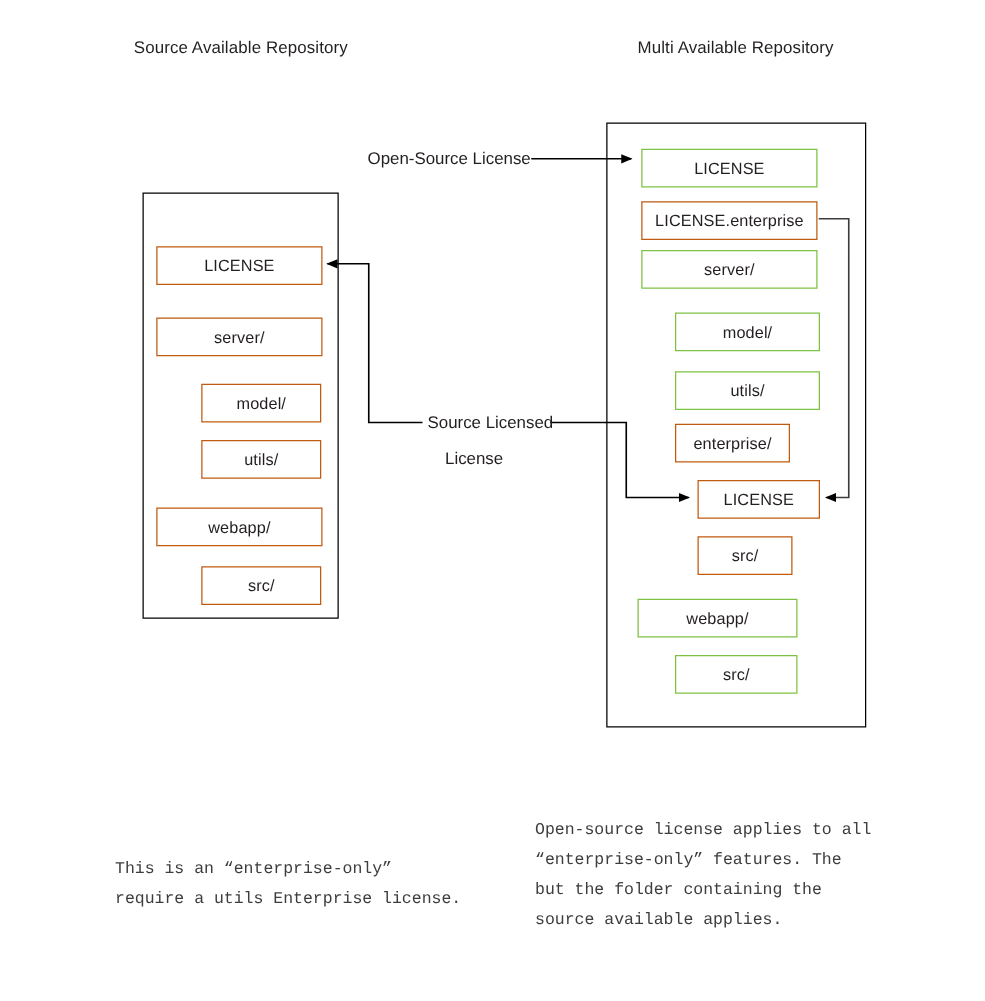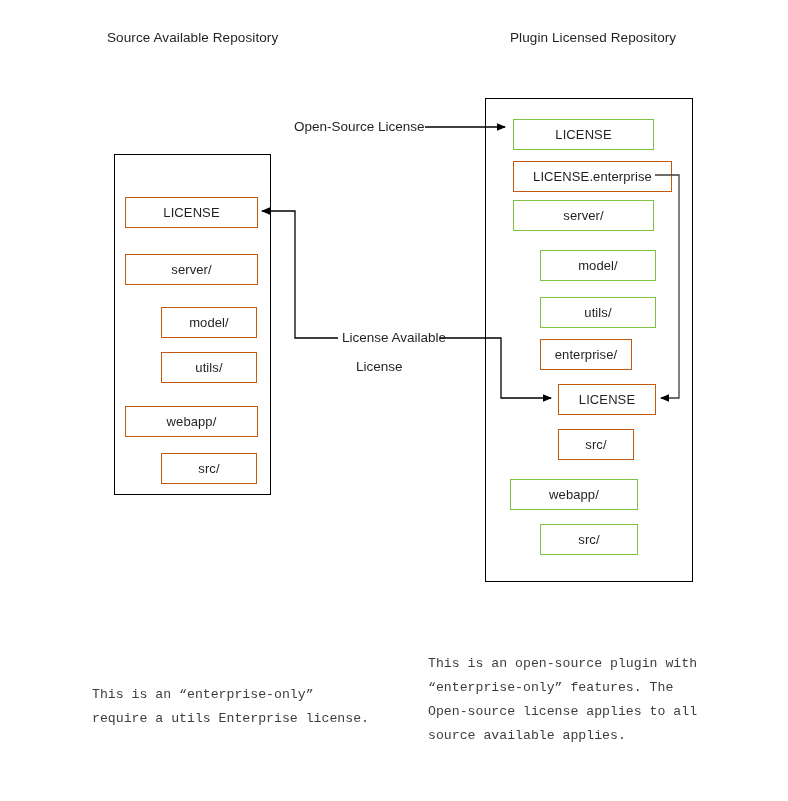--- a/index.html
+++ b/index.html
@@ -73,33 +73,33 @@
     height: 801px;
     pointer-events: none;
   }
 </style>
 </head>
 <body>
 
 <div id="canvas">
 
   <div class="panel-title" id="title-0" style="left: 107px; top: 30px;">Source Available Repository</div>
-  <div class="panel-title" id="title-1" style="left: 510px; top: 30px;">Plugin Licensed Repository</div>
+  <div class="panel-title" id="title-1" style="left: 510px; top: 30px;">Multi Available Repository</div>
 
   <div class="repo-panel" id="panel-0" style="left: 114px; top: 154px; width: 157px; height: 341px; border-color: rgb(0, 0, 0);">
       <div class="node-box orange" style="left: 10px; top: 42px; width: 133px; height: 31px; border-color: rgb(192, 90, 16);">LICENSE</div>
       <div class="node-box orange" style="left: 10px; top: 99px; width: 133px; height: 31px; border-color: rgb(192, 90, 16);">server/</div>
       <div class="node-box orange" style="left: 46px; top: 152px; width: 96px; height: 31px; border-color: rgb(192, 90, 16);">model/</div>
       <div class="node-box orange" style="left: 46px; top: 197px; width: 96px; height: 31px; border-color: rgb(192, 90, 16);">utils/</div>
       <div class="node-box orange" style="left: 10px; top: 251px; width: 133px; height: 31px; border-color: rgb(192, 90, 16);">webapp/</div>
       <div class="node-box orange" style="left: 46px; top: 298px; width: 96px; height: 31px; border-color: rgb(192, 90, 16);">src/</div>
     </div>
   <div class="repo-panel" id="panel-1" style="left: 485px; top: 98px; width: 208px; height: 484px; border-color: rgb(0, 0, 0);">
       <div class="node-box green" style="left: 27px; top: 20px; width: 141px; height: 31px; border-color: rgb(125, 194, 66);">LICENSE</div>
-      <div class="node-box orange" style="left: 27px; top: 62px; width: 159px; height: 31px; border-color: rgb(192, 90, 16);">LICENSE.enterprise</div>
+      <div class="node-box orange" style="left: 27px; top: 62px; width: 141px; height: 31px; border-color: rgb(192, 90, 16);">LICENSE.enterprise</div>
       <div class="node-box green" style="left: 27px; top: 101px; width: 141px; height: 31px; border-color: rgb(125, 194, 66);">server/</div>
       <div class="node-box green" style="left: 54px; top: 151px; width: 116px; height: 31px; border-color: rgb(125, 194, 66);">model/</div>
       <div class="node-box green" style="left: 54px; top: 198px; width: 116px; height: 31px; border-color: rgb(125, 194, 66);">utils/</div>
       <div class="node-box orange" style="left: 54px; top: 240px; width: 92px; height: 31px; border-color: rgb(192, 90, 16);">enterprise/</div>
       <div class="node-box orange" style="left: 72px; top: 285px; width: 98px; height: 31px; border-color: rgb(192, 90, 16);">LICENSE</div>
       <div class="node-box orange" style="left: 72px; top: 330px; width: 76px; height: 31px; border-color: rgb(192, 90, 16);">src/</div>
       <div class="node-box green" style="left: 24px; top: 380px; width: 128px; height: 31px; border-color: rgb(125, 194, 66);">webapp/</div>
       <div class="node-box green" style="left: 54px; top: 425px; width: 98px; height: 31px; border-color: rgb(125, 194, 66);">src/</div>
     </div>
 
@@ -124,19 +124,19 @@
     <g>
       <path d="M440,338 L501,338 L501,398 L551,398" stroke="#000000" stroke-width="1.3" fill="none" marker-end="url(#arrow-dark)"></path>
     </g>
 
     <g>
       <path d="M655,175 L679,175 L679,398 L661,398" stroke="#3c3c3c" stroke-width="1.3" fill="none" marker-end="url(#arrow-gray)"></path>
     </g>
   </svg>
 
   <div class="edge-label" id="edgelabel-0" style="left: 294px; top: 119px;">Open-Source License</div>
-  <div class="edge-label" id="edgelabel-1" style="left: 342px; top: 330px;">License Available</div>
+  <div class="edge-label" id="edgelabel-1" style="left: 342px; top: 330px;">Source Licensed</div>
   <div class="edge-label" id="edgelabel-2" style="left: 356px; top: 359px;">License</div>
 
   <div class="caption" id="caption-0" style="left: 92px; top: 683px; color: rgb(61, 61, 61);"><div>This is an “enterprise-only”</div><div>require a utils Enterprise license.</div></div>
-  <div class="caption" id="caption-1" style="left: 428px; top: 652px; color: rgb(61, 61, 61);"><div>This is an open-source plugin with</div><div>“enterprise-only” features. The</div><div>Open-source license applies to all</div><div>source available applies.</div></div>
+  <div class="caption" id="caption-1" style="left: 428px; top: 652px; color: rgb(61, 61, 61);"><div>Open-source license applies to all</div><div>“enterprise-only” features. The</div><div>but the folder containing the</div><div>source available applies.</div></div>
 
 </div>
 
 </body></html>

